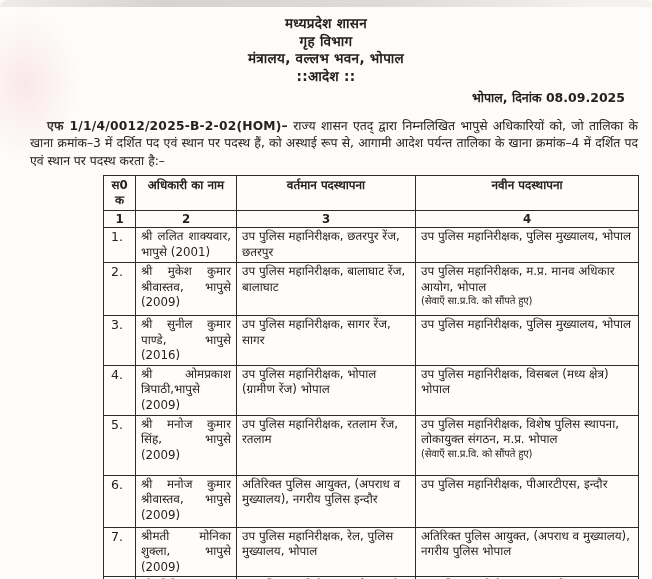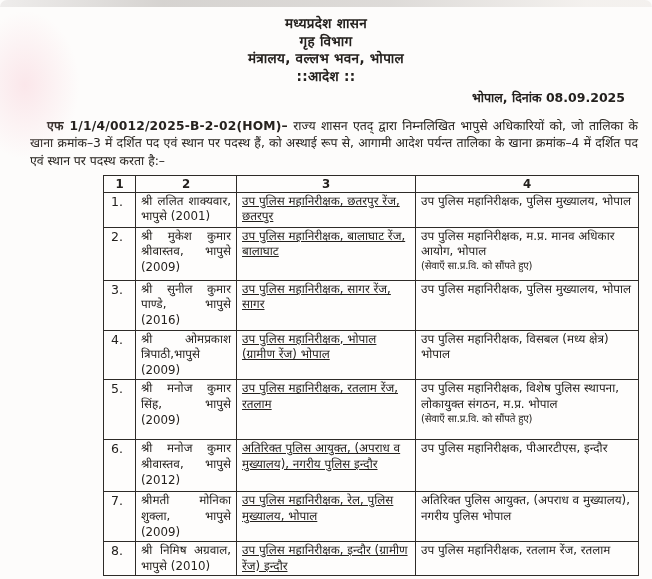--- a/index.html
+++ b/index.html
@@ -56,21 +56,21 @@
     vertical-align: top;
     font-size: 11.8px;
     line-height: 15.6px;
     padding: 1px 5px;
     word-wrap: break-word;
   }
   .order-table thead th { text-align: center; font-weight: bold; height: 21px; padding-top: 2px; }
   .order-table thead td.colnum { text-align: center; font-weight: bold; height: 17px; line-height: 14px; }
   td.c-sno { padding-left: 7px; font-size: 12.5px; }
   td.c-name { text-align: justify; }
-  td.c-cur  { text-align: left; text-decoration: underline; }
+  td.c-cur  { text-align: left; }
   td.c-new  { text-align: left; }
   .new-note { font-size: 10px; line-height: 12px; letter-spacing: -.2px; }
 
   
   tbody tr:nth-child(1) { height: 35px; }
   tbody tr:nth-child(2) { height: 53px; }
   tbody tr:nth-child(3) { height: 35px; }
   tbody tr:nth-child(4) { height: 35px; }
   tbody tr:nth-child(5) { height: 60px; }
   tbody tr:nth-child(6) { height: 52px; }
@@ -98,20 +98,26 @@
 
   <table class="order-table">
     <colgroup>
       <col style="width:32px">
         <col style="width:101px">
         <col style="width:179px">
         <col style="width:223px">
     </colgroup>
     <thead>
       <tr>
+        <th>स0क</th>
+        <th>अधिकारी का नाम</th>
+        <th>वर्तमान पदस्थापना</th>
+        <th>नवीन पदस्थापना</th>
+      </tr>
+      <tr>
         <td class="colnum">1</td>
         <td class="colnum">2</td>
         <td class="colnum">3</td>
         <td class="colnum">4</td>
       </tr>
     </thead>
     <tbody id="rows-body">
   <tr>
     <td class="c-sno">1.</td>
     <td class="c-name">श्री ललित शाक्यवार, भापुसे (2001)</td>
@@ -157,21 +163,21 @@
     <td class="c-name">श्री मनोज कुमार सिंह, भापुसे (2009)</td>
     <td class="c-cur">उप पुलिस महानिरीक्षक, रतलाम रेंज, रतलाम</td>
     <td class="c-new">
       <div>उप पुलिस महानिरीक्षक, विशेष पुलिस स्थापना, लोकायुक्त संगठन, म.प्र. भोपाल</div>
       <div class="new-note">(सेवाएँ सा.प्र.वि. को सौंपते हुए)</div>
     </td>
   </tr>
 
   <tr>
     <td class="c-sno">6.</td>
-    <td class="c-name">श्री मनोज कुमार श्रीवास्तव, भापुसे (2012)</td>
+    <td class="c-name">श्री मनोज कुमार श्रीवास्तव, भापुसे (2009)</td>
     <td class="c-cur">अतिरिक्त पुलिस आयुक्त, (अपराध व मुख्यालय), नगरीय पुलिस इन्दौर</td>
     <td class="c-new">
       <div>उप पुलिस महानिरीक्षक, पीआरटीएस, इन्दौर</div>
       <div class="new-note"></div>
     </td>
   </tr>
 
   <tr>
     <td class="c-sno">7.</td>
     <td class="c-name">श्रीमती मोनिका शुक्ला, भापुसे (2009)</td>

